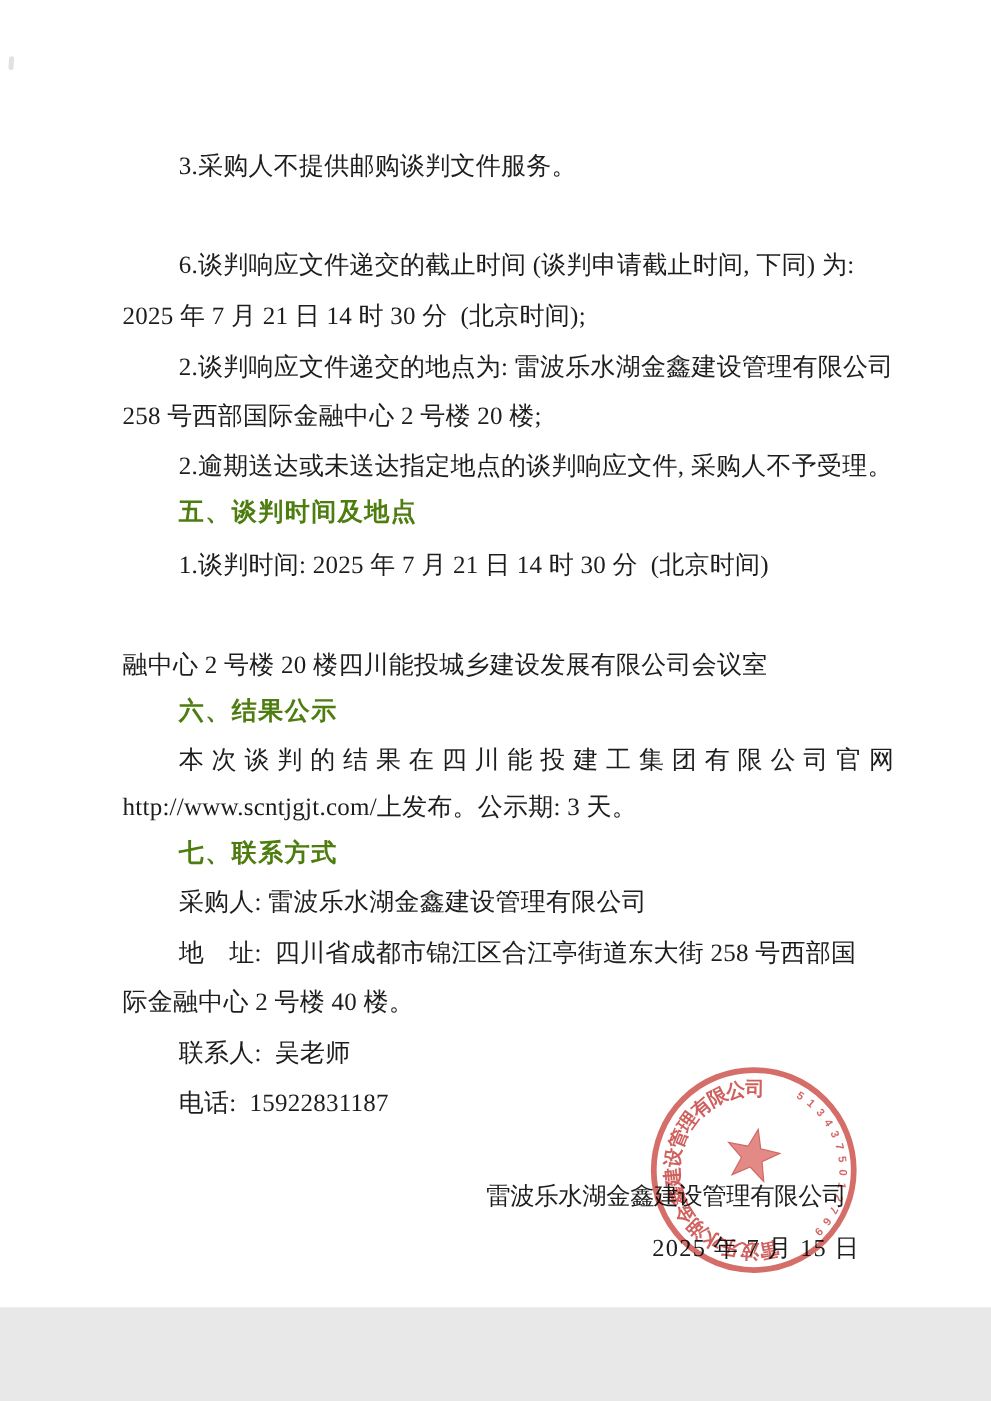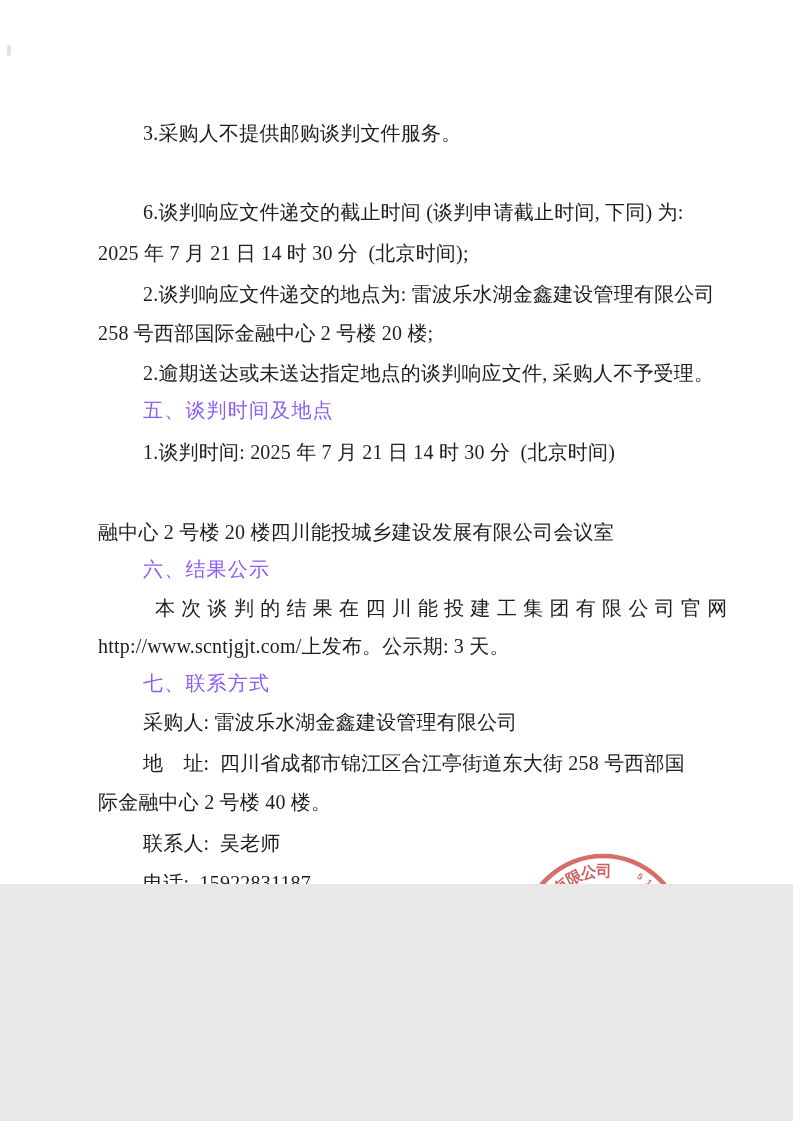--- a/index.html
+++ b/index.html
@@ -1,33 +1,33 @@
 <!DOCTYPE html>
 <html><head>
 <meta charset="utf-8">
 <style>
   html,body{margin:0;padding:0;background:#e8e8e8;}
   #page{
-    position:relative;width:793px;height:884px;background:#ffffff;
+    position:relative;width:793px;height:1046px;background:#ffffff;
     overflow:hidden;font-family:"Liberation Serif","DejaVu Serif",serif;
   }
   .line{
     position:absolute;
     font:20px/26px "Liberation Serif","DejaVu Serif",serif;
     color:#1d1d1d;white-space:pre;letter-spacing:.2px;
   }
   .heading{
     font-family:"Liberation Sans","DejaVu Sans",sans-serif;
-    font-weight:400;letter-spacing:1.2px;color:#8b5cf6;text-align:center;
+    font-weight:700;letter-spacing:1.2px;color:#4d7c0f;text-align:center;
   }
   .u{
     text-decoration-thickness:1.5px;
     text-underline-offset:4px;
   }
-  .spread{letter-spacing:6.3px;margin-left:12px;}
+  .spread{letter-spacing:6.3px;}
   .sig{
     position:absolute;
     font:19.5px/24px "Liberation Serif","DejaVu Serif",serif;
     color:#1d1d1d;white-space:pre;letter-spacing:-.3px;
   }
   #seal{
     position:absolute;left:518px;top:851px;width:170px;height:170px;
     mix-blend-mode:multiply;opacity:.92;
   }
   #smudge{

